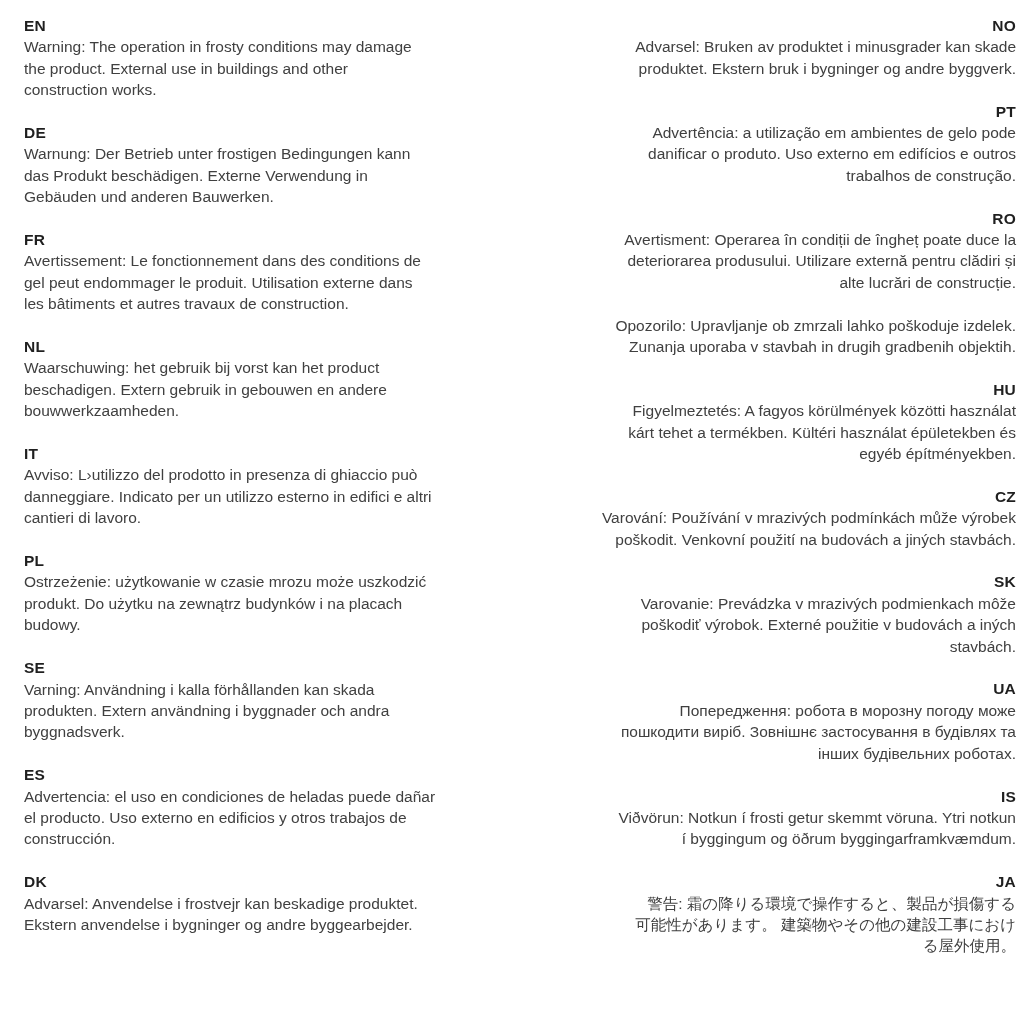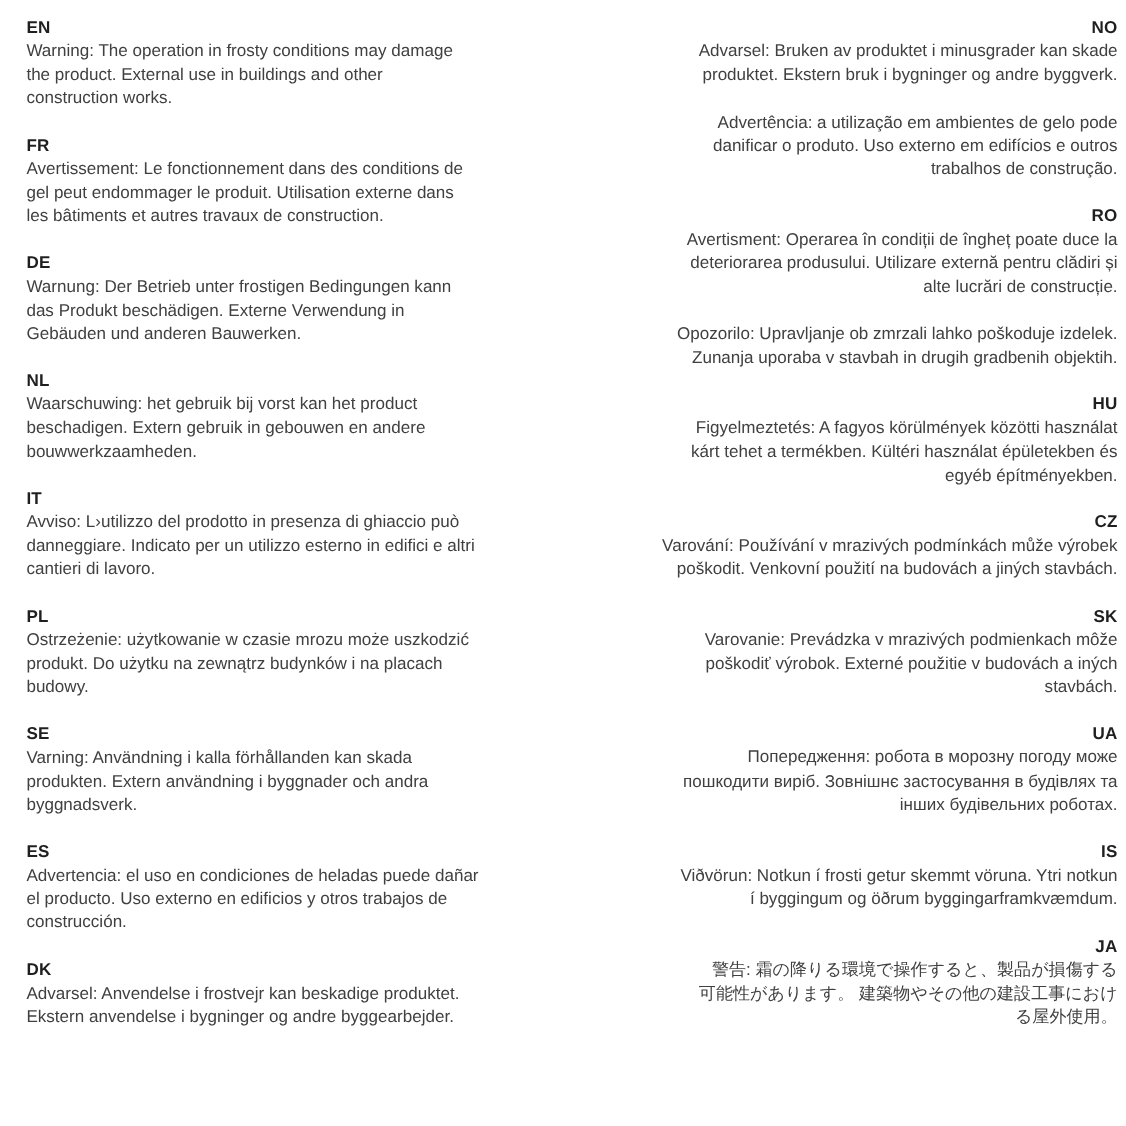--- a/index.html
+++ b/index.html
@@ -54,30 +54,30 @@
 
 <div class="page">
   <div class="col col-left">
       <section class="lang-section">
         <div class="lang-code">EN</div>
         <div class="lang-text">Warning: The operation in frosty conditions may damage
 the product. External use in buildings and other
 construction works.</div>
       </section>
       <section class="lang-section">
+        <div class="lang-code">DE</div>
+        <div class="lang-text">Warnung: Der Betrieb unter frostigen Bedingungen kann
+das Produkt beschädigen. Externe Verwendung in
+Gebäuden und anderen Bauwerken.</div>
+      </section>
+      <section class="lang-section">
         <div class="lang-code">FR</div>
         <div class="lang-text">Avertissement: Le fonctionnement dans des conditions de
 gel peut endommager le produit. Utilisation externe dans
 les bâtiments et autres travaux de construction.</div>
-      </section>
-      <section class="lang-section">
-        <div class="lang-code">DE</div>
-        <div class="lang-text">Warnung: Der Betrieb unter frostigen Bedingungen kann
-das Produkt beschädigen. Externe Verwendung in
-Gebäuden und anderen Bauwerken.</div>
       </section>
       <section class="lang-section">
         <div class="lang-code">NL</div>
         <div class="lang-text">Waarschuwing: het gebruik bij vorst kan het product
 beschadigen. Extern gebruik in gebouwen en andere
 bouwwerkzaamheden.</div>
       </section>
       <section class="lang-section">
         <div class="lang-code">IT</div>
         <div class="lang-text">Avviso: L›utilizzo del prodotto in presenza di ghiaccio può
@@ -108,20 +108,21 @@
 Ekstern anvendelse i bygninger og andre byggearbejder.</div>
       </section>
     </div>
   <div class="col col-right">
       <section class="lang-section">
         <div class="lang-code">NO</div>
         <div class="lang-text">Advarsel: Bruken av produktet i minusgrader kan skade
 produktet. Ekstern bruk i bygninger og andre byggverk.</div>
       </section>
       <section class="lang-section">
+        <div class="lang-code">PT</div>
         <div class="lang-text">Advertência: a utilização em ambientes de gelo pode
 danificar o produto. Uso externo em edifícios e outros
 trabalhos de construção.</div>
       </section>
       <section class="lang-section">
         <div class="lang-code">RO</div>
         <div class="lang-text">Avertisment: Operarea în condiții de îngheț poate duce la
 deteriorarea produsului. Utilizare externă pentru clădiri și
 alte lucrări de construcție.</div>
       </section>

